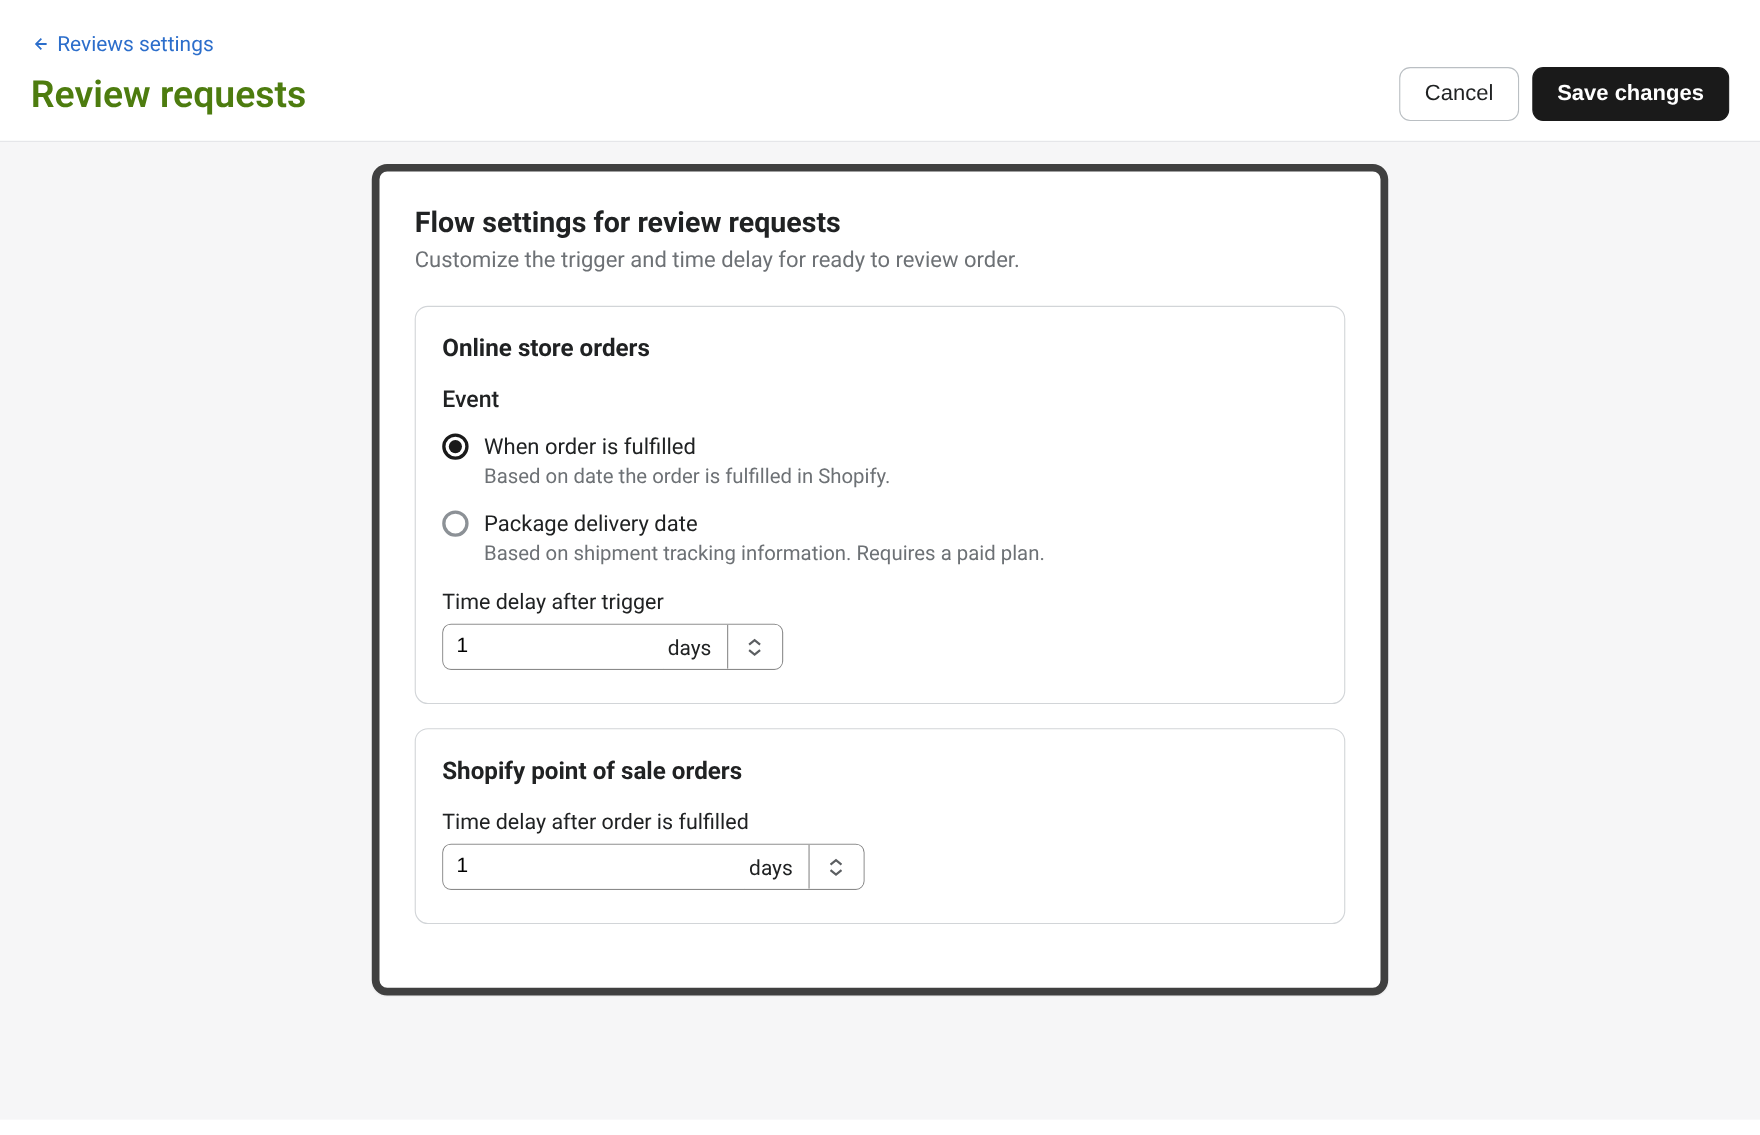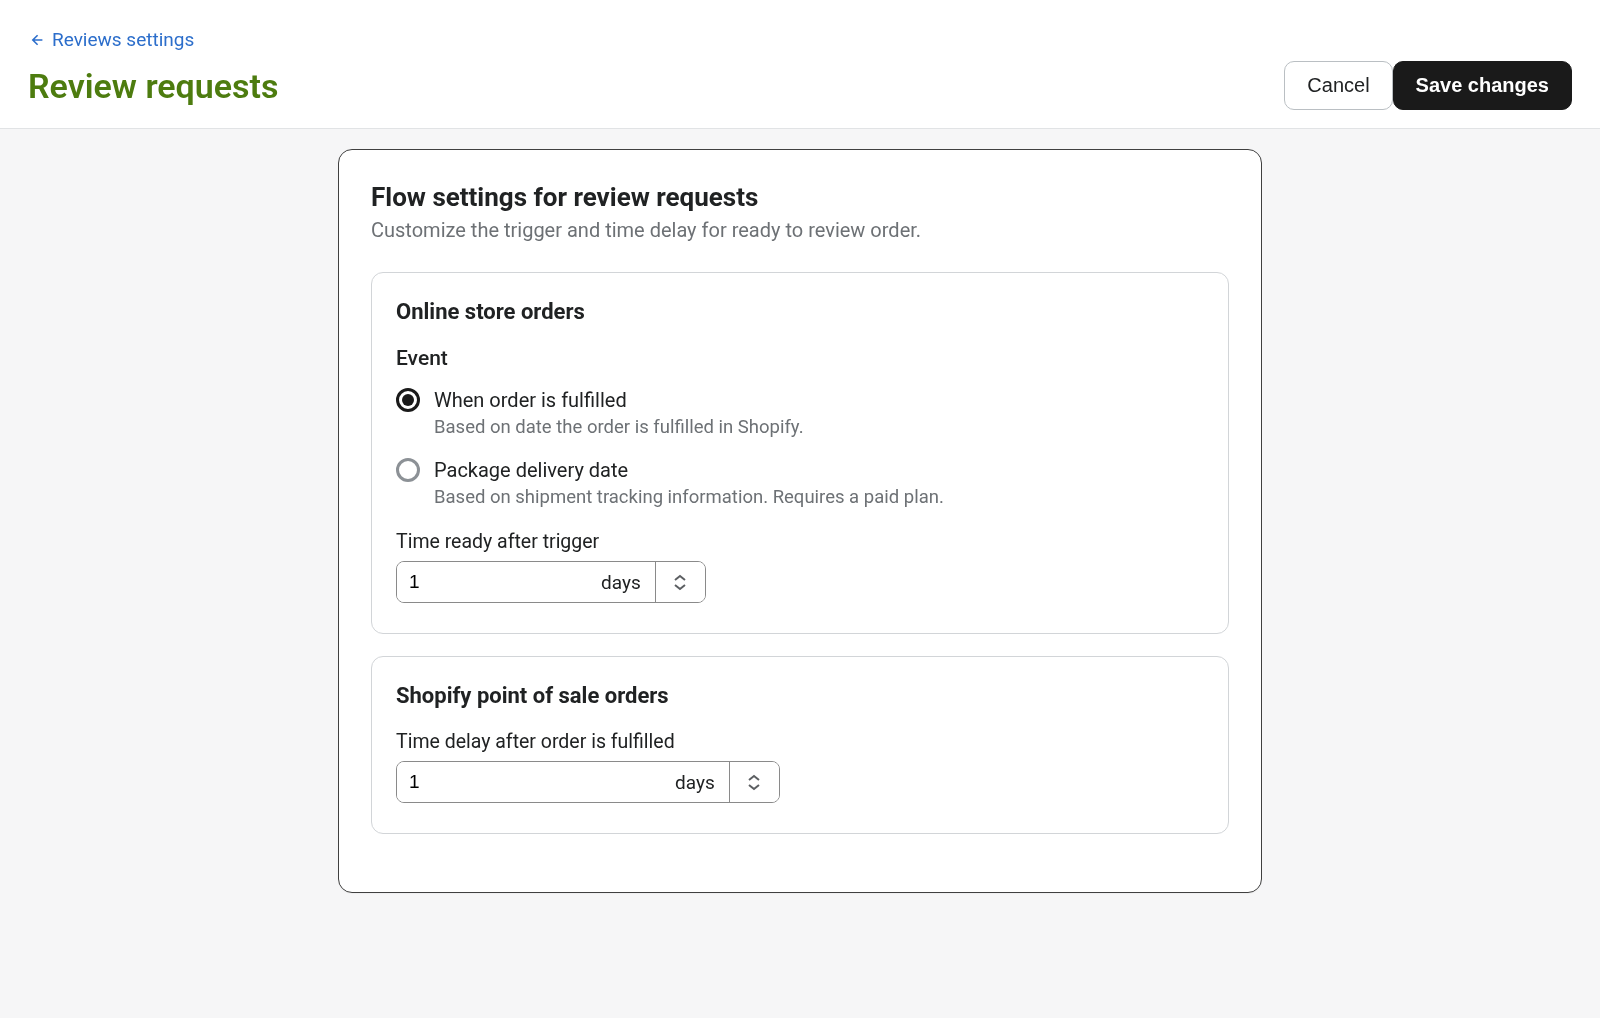--- a/index.html
+++ b/index.html
@@ -27,21 +27,21 @@
   .header-row {
     display: flex;
     align-items: center;
     justify-content: space-between;
   }
   .page-title {
     font-size: 34px;
     font-weight: 600;
     color: #4d7c0f;
   }
-  .actions { display: flex; }
+  .actions { display: flex; gap: 12px; }
   .btn {
     font-size: 20px;
     padding: 12px 22px;
     border-radius: 10px;
     cursor: pointer;
     border: 1px solid #babfc3;
     background: #fff;
     color: #202223;
     font-weight: 500;
   }
@@ -51,21 +51,21 @@
     border: 1px solid #1a1a1a;
     font-weight: bold;
   }
   .content {
     background: #f6f6f7;
     padding: 20px 0 60px 0;
     min-height: calc(100vh - 143px);
   }
   .card {
     background: #fff;
-    border: 1px solid #404040;
+    border: 7px solid #404040;
     border-radius: 14px;
     max-width: 924px;
     margin: 0 auto;
     padding: 32px 32px 36px 32px;
     box-shadow: 0 1px 1px rgba(0,0,0,0.03);
   }
   .card-title {
     font-size: 26px;
     font-weight: 700;
     margin-bottom: 6px;
@@ -209,21 +209,21 @@
       </div>
 
       <div class="radio-row">
         <div class="radio"></div>
         <div>
           <div class="radio-label">Package delivery date</div>
           <div class="radio-desc">Based on shipment tracking information. Requires a paid plan.</div>
         </div>
       </div>
 
-      <div class="field-label">Time ready after trigger</div>
+      <div class="field-label">Time delay after trigger</div>
       <div class="number-field">
         <input class="number-input" value="1" style="">
         <span class="unit">days</span>
         <div class="stepper">
           <svg viewBox="0 0 12 8">
               <path d="M1 6l5-4 5 4"></path>
             </svg>
           <svg viewBox="0 0 12 8">
               <path d="M1 2l5 4 5-4"></path>
             </svg>

